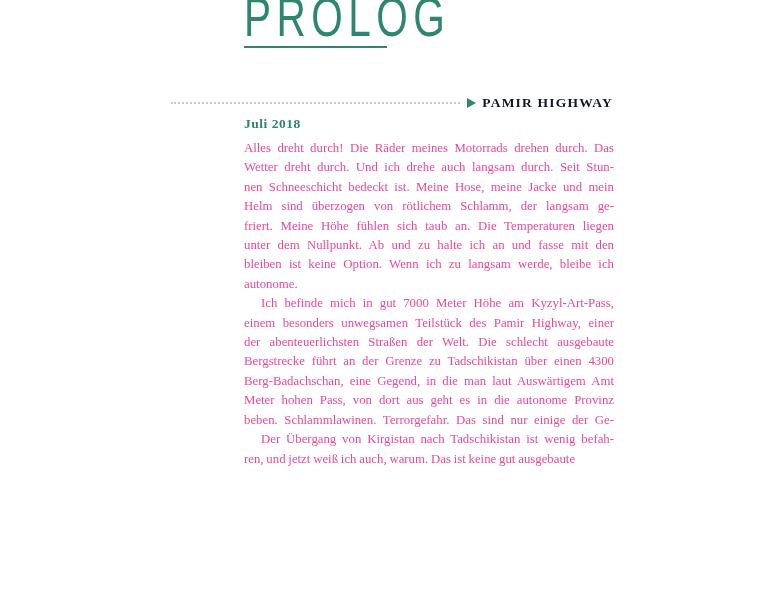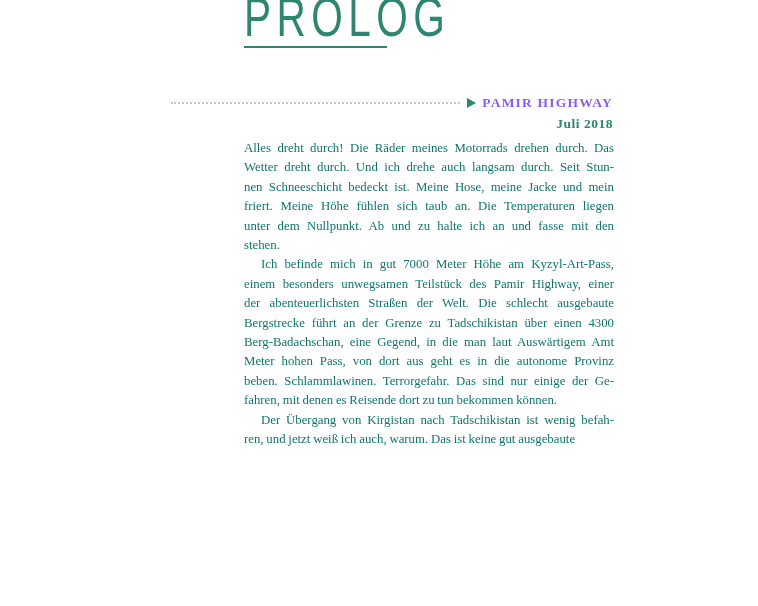--- a/index.html
+++ b/index.html
@@ -64,43 +64,42 @@
     border-bottom: 5px solid transparent;
     margin-right: 6px;
     flex: 0 0 auto;
   }
   .location {
     flex: 0 0 auto;
     font-family: "Liberation Serif", serif;
     font-weight: bold;
     font-size: 13.5px;
     letter-spacing: 1.2px;
-    color: #8b5cf6;
+    color: #0f172a;
   }
   .date {
     position: absolute;
     left: 228px;
     width: 369px;
     top: 116px;
-    text-align: right;
     font-weight: bold;
     font-size: 13.5px;
     letter-spacing: 0.5px;
     color: var(--accent, #2E8570);
   }
   
   .body-text {
     position: absolute;
     left: 228px;
     top: 139px;
     width: 370px;
     font-size: 12.8px;
     line-height: 19.4px;
     word-spacing: -0.4px;
-    color: #0f766e;
+    color: #ec4899;
   }
   .para { margin: 0; }
   .line {
     text-align: justify;
     text-align-last: justify;
   }
   .line.last {
     text-align-last: left;
   }
   .para.indent .line:first-child {
@@ -132,33 +131,34 @@
     <span class="location">PAMIR HIGHWAY</span>
   </div>
 
   <div class="date">Juli 2018</div>
 
   <div class="body-text">
       <div class="para">
         <div class="line">Alles dreht durch! Die Räder meines Motorrads drehen durch. Das</div>
         <div class="line">Wetter dreht durch. Und ich drehe auch langsam durch. Seit Stun-</div>
         <div class="line">nen Schneeschicht bedeckt ist. Meine Hose, meine Jacke und mein</div>
+        <div class="line">Helm sind überzogen von rötlichem Schlamm, der langsam ge-</div>
         <div class="line">friert. Meine Höhe fühlen sich taub an. Die Temperaturen liegen</div>
         <div class="line">unter dem Nullpunkt. Ab und zu halte ich an und fasse mit den</div>
-        <div class="line last">stehen.</div>
+        <div class="line">bleiben ist keine Option. Wenn ich zu langsam werde, bleibe ich</div>
+        <div class="line last">autonome.</div>
       </div>
       <div class="para indent">
         <div class="line">Ich befinde mich in gut 7000 Meter Höhe am Kyzyl-Art-Pass,</div>
         <div class="line">einem besonders unwegsamen Teilstück des Pamir Highway, einer</div>
         <div class="line">der abenteuerlichsten Straßen der Welt. Die schlecht ausgebaute</div>
         <div class="line">Bergstrecke führt an der Grenze zu Tadschikistan über einen 4300</div>
         <div class="line">Berg-Badachschan, eine Gegend, in die man laut Auswärtigem Amt</div>
         <div class="line">Meter hohen Pass, von dort aus geht es in die autonome Provinz</div>
         <div class="line">beben. Schlammlawinen. Terrorgefahr. Das sind nur einige der Ge-</div>
-        <div class="line last">fahren, mit denen es Reisende dort zu tun bekommen können.</div>
       </div>
       <div class="para indent">
         <div class="line">Der Übergang von Kirgistan nach Tadschikistan ist wenig befah-</div>
         <div class="line last">ren, und jetzt weiß ich auch, warum. Das ist keine gut ausgebaute</div>
       </div>
     </div>
 
   <div class="pagenum">11</div>
 
 </div>

